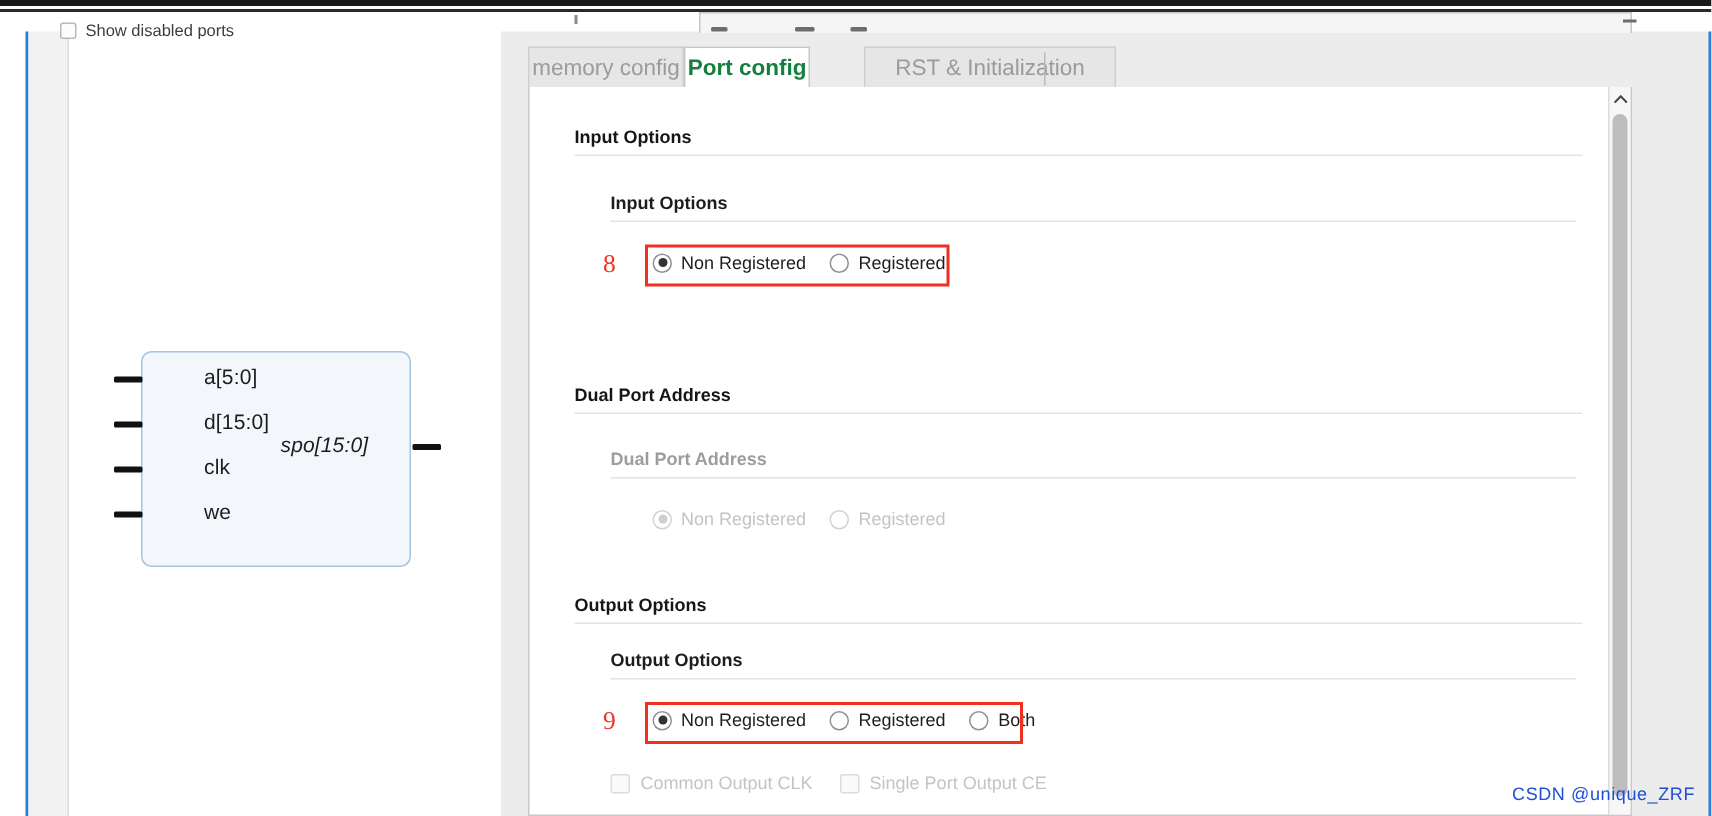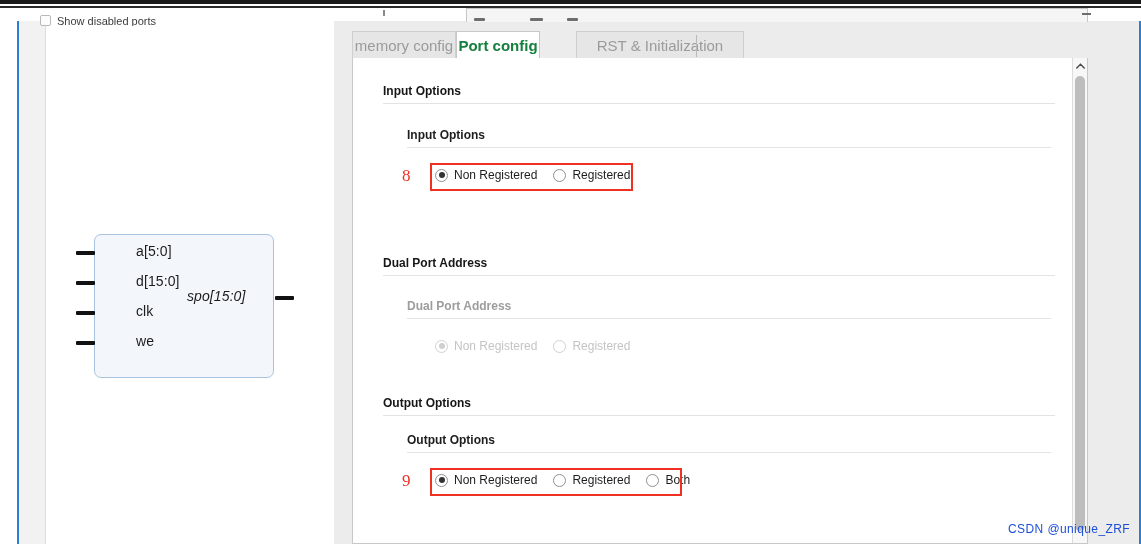--- a/index.html
+++ b/index.html
@@ -453,20 +453,30 @@
     <label class="radio-item">
       <span class="rdo"></span>
       <span class="rtxt">Registered</span>
     </label>
     <label class="radio-item">
       <span class="rdo"></span>
       <span class="rtxt">Both</span>
     </label>
   </div>
 
+  <div class="cb-row" style="left:54px; top:457px;">
+    <label class="cb-item">
+      <span class="cb"></span>
+      <span class="cbtxt">Common Output CLK</span>
+    </label>
+    <label class="cb-item">
+      <span class="cb"></span>
+      <span class="cbtxt">Single Port Output CE</span>
+    </label>
+  </div>
 
   <div id="scrollbar">
     <div id="scroll-up">
       <svg width="9" height="6" viewBox="0 0 9 6">
         <path d="M0.8 5 L4.5 1.2 L8.2 5" stroke="#4a4a4a" stroke-width="1.4" fill="none" stroke-linecap="round"></path>
       </svg>
     </div>
     <div id="scroll-thumb"></div>
   </div>
 </div>

